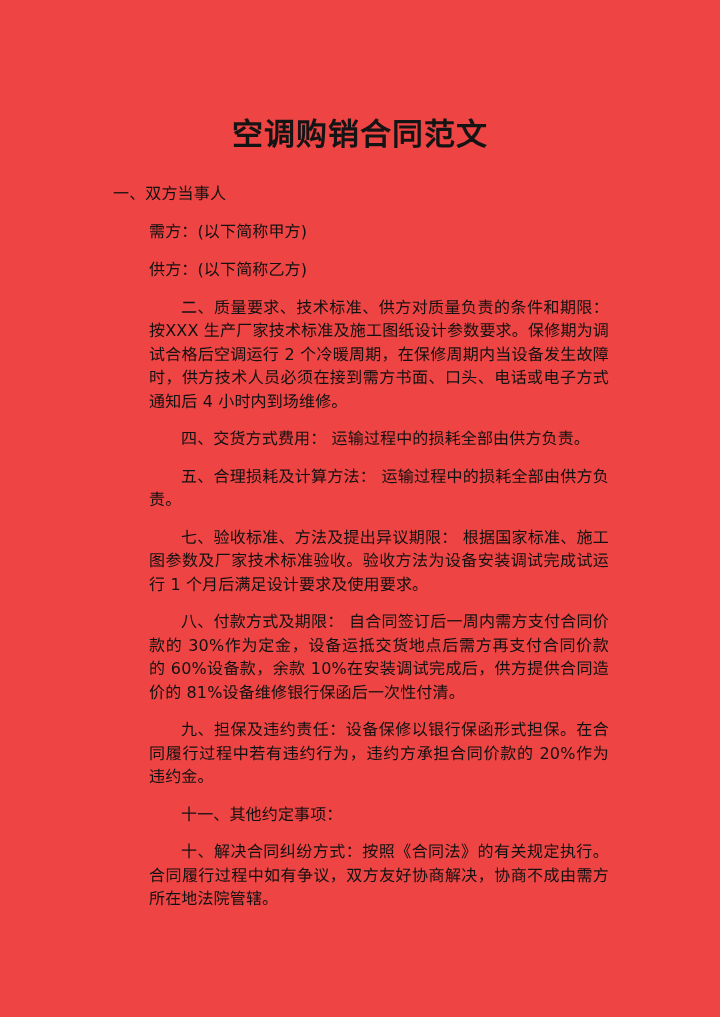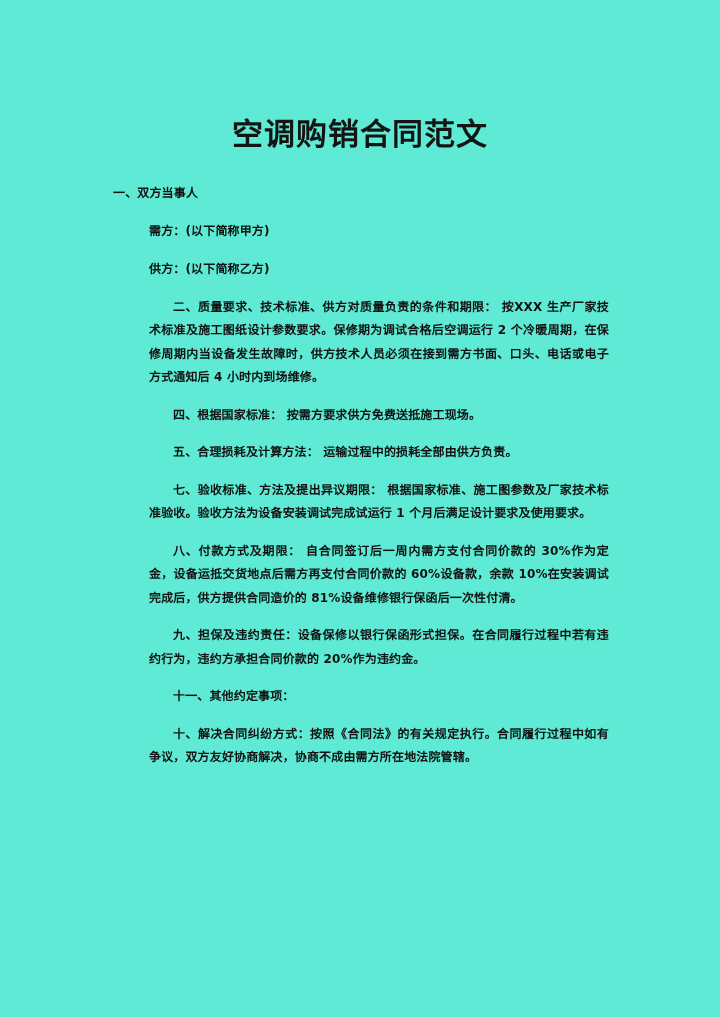--- a/index.html
+++ b/index.html
@@ -37,57 +37,57 @@
     color: #141414;
   }
   .body-area {
     position: absolute;
     top: 182px;
     left: 113px;
     width: 496px;
   }
   .para {
     margin: 0 0 0 0;
-    font-size: 12px;
+    font-size: 16px;
     line-height: 23.5px;
     color: #111111;
     text-align: justify;
     text-justify: inter-ideograph;
     letter-spacing: 0.15px;
-    font-weight: 700;
+    font-weight: 400;
   }
   .para + .para {
     margin-top: 14px;
     margin-left: 36px;
   }
   .para.indent {
     text-indent: 2em;
   }
   .para.noindent {
     text-indent: 0;
   }
   
   .para.loose + .para.loose {
     margin-top: 14.5px;
   }
 </style>
 </head>
 <body style="background: rgb(255, 255, 255);">
 
-<div class="page" style="background: #5eead4;">
+<div class="page" style="background: #ef4444;">
 
   <h1 class="doc-title">空调购销合同范文</h1>
 
   <div class="body-area">
 
   <p class="para noindent loose" style="color: rgb(17, 17, 17);">一、双方当事人</p>
       <p class="para noindent loose" style="color: rgb(17, 17, 17);">需方：(以下简称甲方)</p>
       <p class="para noindent loose" style="color: rgb(17, 17, 17);">供方：(以下简称乙方)</p>
       <p class="para indent" style="color: rgb(17, 17, 17);">二、质量要求、技术标准、供方对质量负责的条件和期限： 按XXX 生产厂家技术标准及施工图纸设计参数要求。保修期为调试合格后空调运行 2 个冷暖周期，在保修周期内当设备发生故障时，供方技术人员必须在接到需方书面、口头、电话或电子方式通知后 4 小时内到场维修。</p>
-      <p class="para indent" style="color: rgb(17, 17, 17);">四、根据国家标准： 按需方要求供方免费送抵施工现场。</p>
+      <p class="para indent" style="color: rgb(17, 17, 17);">四、交货方式费用： 运输过程中的损耗全部由供方负责。</p>
       <p class="para indent" style="color: rgb(17, 17, 17);">五、合理损耗及计算方法： 运输过程中的损耗全部由供方负责。</p>
       <p class="para indent" style="color: rgb(17, 17, 17);">七、验收标准、方法及提出异议期限： 根据国家标准、施工图参数及厂家技术标准验收。验收方法为设备安装调试完成试运行 1 个月后满足设计要求及使用要求。</p>
       <p class="para indent" style="color: rgb(17, 17, 17);">八、付款方式及期限： 自合同签订后一周内需方支付合同价款的 30%作为定金，设备运抵交货地点后需方再支付合同价款的 60%设备款，余款 10%在安装调试完成后，供方提供合同造价的 81%设备维修银行保函后一次性付清。</p>
       <p class="para indent" style="color: rgb(17, 17, 17);">九、担保及违约责任：设备保修以银行保函形式担保。在合同履行过程中若有违约行为，违约方承担合同价款的 20%作为违约金。</p>
       <p class="para indent" style="color: rgb(17, 17, 17);">十一、其他约定事项：</p>
       <p class="para indent" style="color: rgb(17, 17, 17);">十、解决合同纠纷方式：按照《合同法》的有关规定执行。合同履行过程中如有争议，双方友好协商解决，协商不成由需方所在地法院管辖。</p>
     </div>
 
 </div>
 

